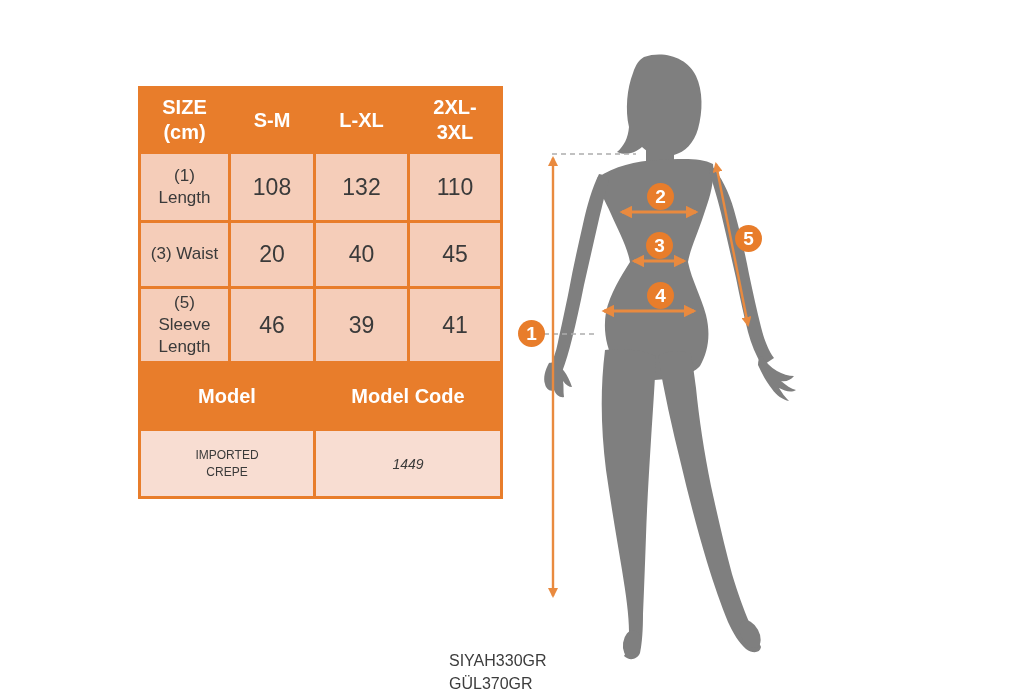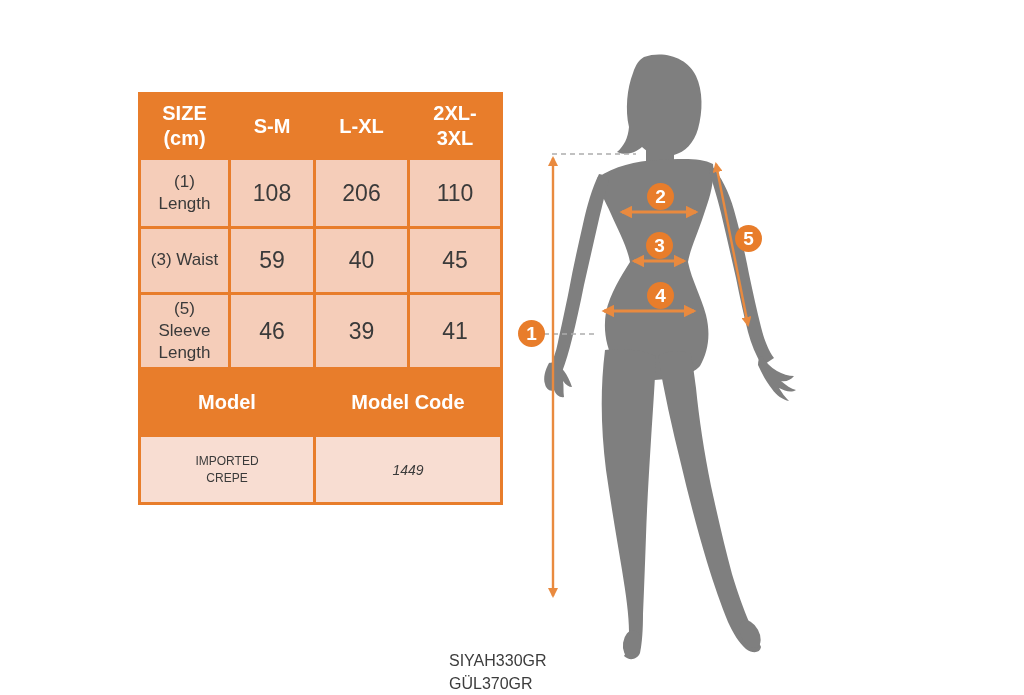--- a/index.html
+++ b/index.html
@@ -13,21 +13,21 @@
     --dash-gray:#ADADAD;
   }
   html,body{margin:0;padding:0;background:#fff;}
   .canvas{
     position:relative;width:1024px;height:695px;background:#ffffff;
     font-family:"Liberation Sans",sans-serif;overflow:hidden;
   }
 
   
   table.size-table{
-    position:absolute;left:138px;top:92px;
+    position:absolute;left:138px;top:86px;
     border-collapse:collapse;table-layout:fixed;
     background:var(--accent-orange);
     border:2px solid var(--accent-orange);
   }
   .size-table th,.size-table td{
     border:3px solid var(--accent-orange);
     text-align:center;vertical-align:middle;
     padding:0 2px;overflow:hidden;
   }
   .size-table thead th{
@@ -89,26 +89,26 @@
         <th>L-XL</th>
         <th>2XL-
 3XL</th>
       </tr>
     </thead>
     <tbody>
       <tr class="row-dark" style="height:69px">
         <td class="lbl">(1)
 Length</td>
         <td class="val">108</td>
-        <td class="val">206</td>
+        <td class="val">132</td>
         <td class="val">110</td>
       </tr>
       <tr class="row-dark" style="height:66px">
         <td class="lbl">(3) Waist</td>
-        <td class="val">59</td>
+        <td class="val">20</td>
         <td class="val">40</td>
         <td class="val">45</td>
       </tr>
       <tr class="row-dark" style="height:75px">
         <td class="lbl">(5)
 Sleeve
 Length</td>
         <td class="val">46</td>
         <td class="val">39</td>
         <td class="val">41</td>

